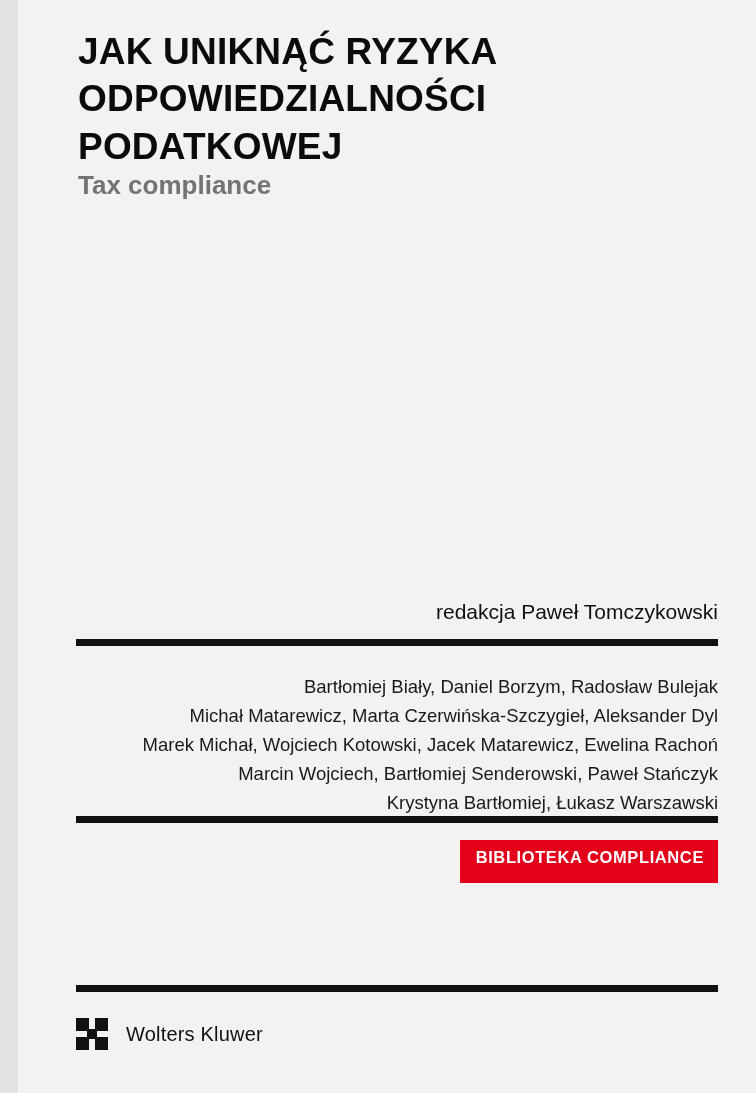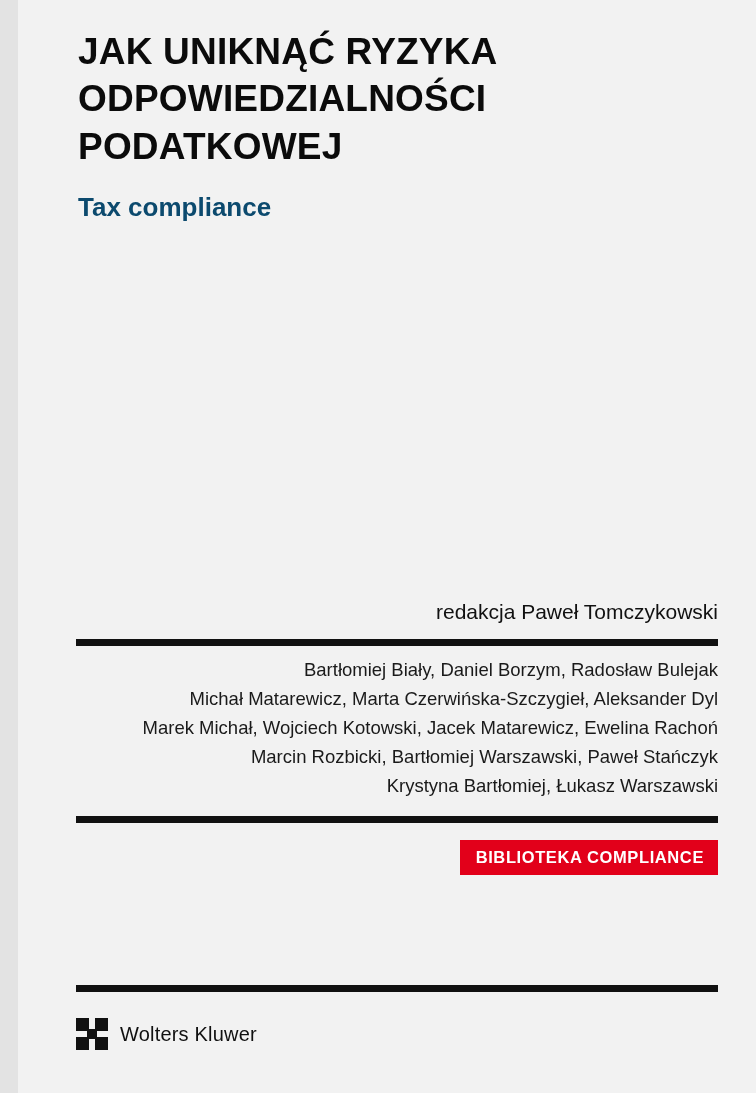--- a/index.html
+++ b/index.html
@@ -45,24 +45,23 @@
   .title-line {
     font-size: 37px;
     font-weight: bold;
     letter-spacing: 0.2px;
     line-height: 1.28;
     color: #0b0b0b;
     text-transform: uppercase;
     white-space: nowrap;
   }
   .subtitle {
-    margin-top: 22px;
     font-size: 26px;
     font-weight: bold;
-    color: #0c4a6e;
+    color: #737373;
   }
   
   .editor {
     position: absolute;
     right: 38px;
     top: 600px;
     width: 640px;
     text-align: right;
     font-size: 21px;
     font-weight: normal;
@@ -74,49 +73,49 @@
     background: #111111;
     height: 7px;
   }
   .rule-1 { left: 58px;  top: 639px;  width: 642px; }
   .rule-2 { left: 58px;  top: 816px;  width: 642px; }
   .rule-3 { left: 58px;  top: 985px;  width: 642px; }
   
   .authors {
     position: absolute;
     right: 38px;
-    top: 655px;
+    top: 672px;
     width: 660px;
     text-align: right;
     font-size: 18.5px;
     line-height: 1.57;
     color: #1a1a1a;
   }
   .authors div { white-space: nowrap; }
   
   .series-badge {
     position: absolute;
     right: 38px;
     top: 840px;
     background: #e2001a;
     color: #ffffff;
     font-size: 16.5px;
     font-weight: bold;
     letter-spacing: 0.6px;
-    padding: 8px 14px 8px 16px;
+    padding: 8px 14px 16px 16px;
     text-transform: uppercase;
   }
   
   .publisher {
     position: absolute;
     left: 58px;
     top: 1018px;
     display: flex;
     align-items: center;
-    gap: 12px;
+    gap: 18px;
   }
   .wk-mark {
     width: 32px;
     height: 32px;
     position: relative;
   }
   .wk-mark .sq {
     position: absolute;
     background: #111111;
   }
@@ -143,21 +142,21 @@
     </div>
 
     <div class="editor">redakcja Paweł Tomczykowski</div>
 
     <div class="rule rule-1"></div>
 
     <div class="authors">
       <div>Bartłomiej Biały, Daniel Borzym, Radosław Bulejak</div>
       <div>Michał Matarewicz, Marta Czerwińska-Szczygieł, Aleksander Dyl</div>
       <div>Marek Michał, Wojciech Kotowski, Jacek Matarewicz, Ewelina Rachoń</div>
-      <div>Marcin Rozbicki, Bartłomiej Warszawski, Paweł Stańczyk</div>
+      <div>Marcin Wojciech, Bartłomiej Senderowski, Paweł Stańczyk</div>
       <div>Krystyna Bartłomiej, Łukasz Warszawski</div>
     </div>
 
     <div class="rule rule-2"></div>
 
     <div class="series-badge">BIBLIOTEKA COMPLIANCE</div>
 
     <div class="rule rule-3"></div>
 
     <div class="publisher">

